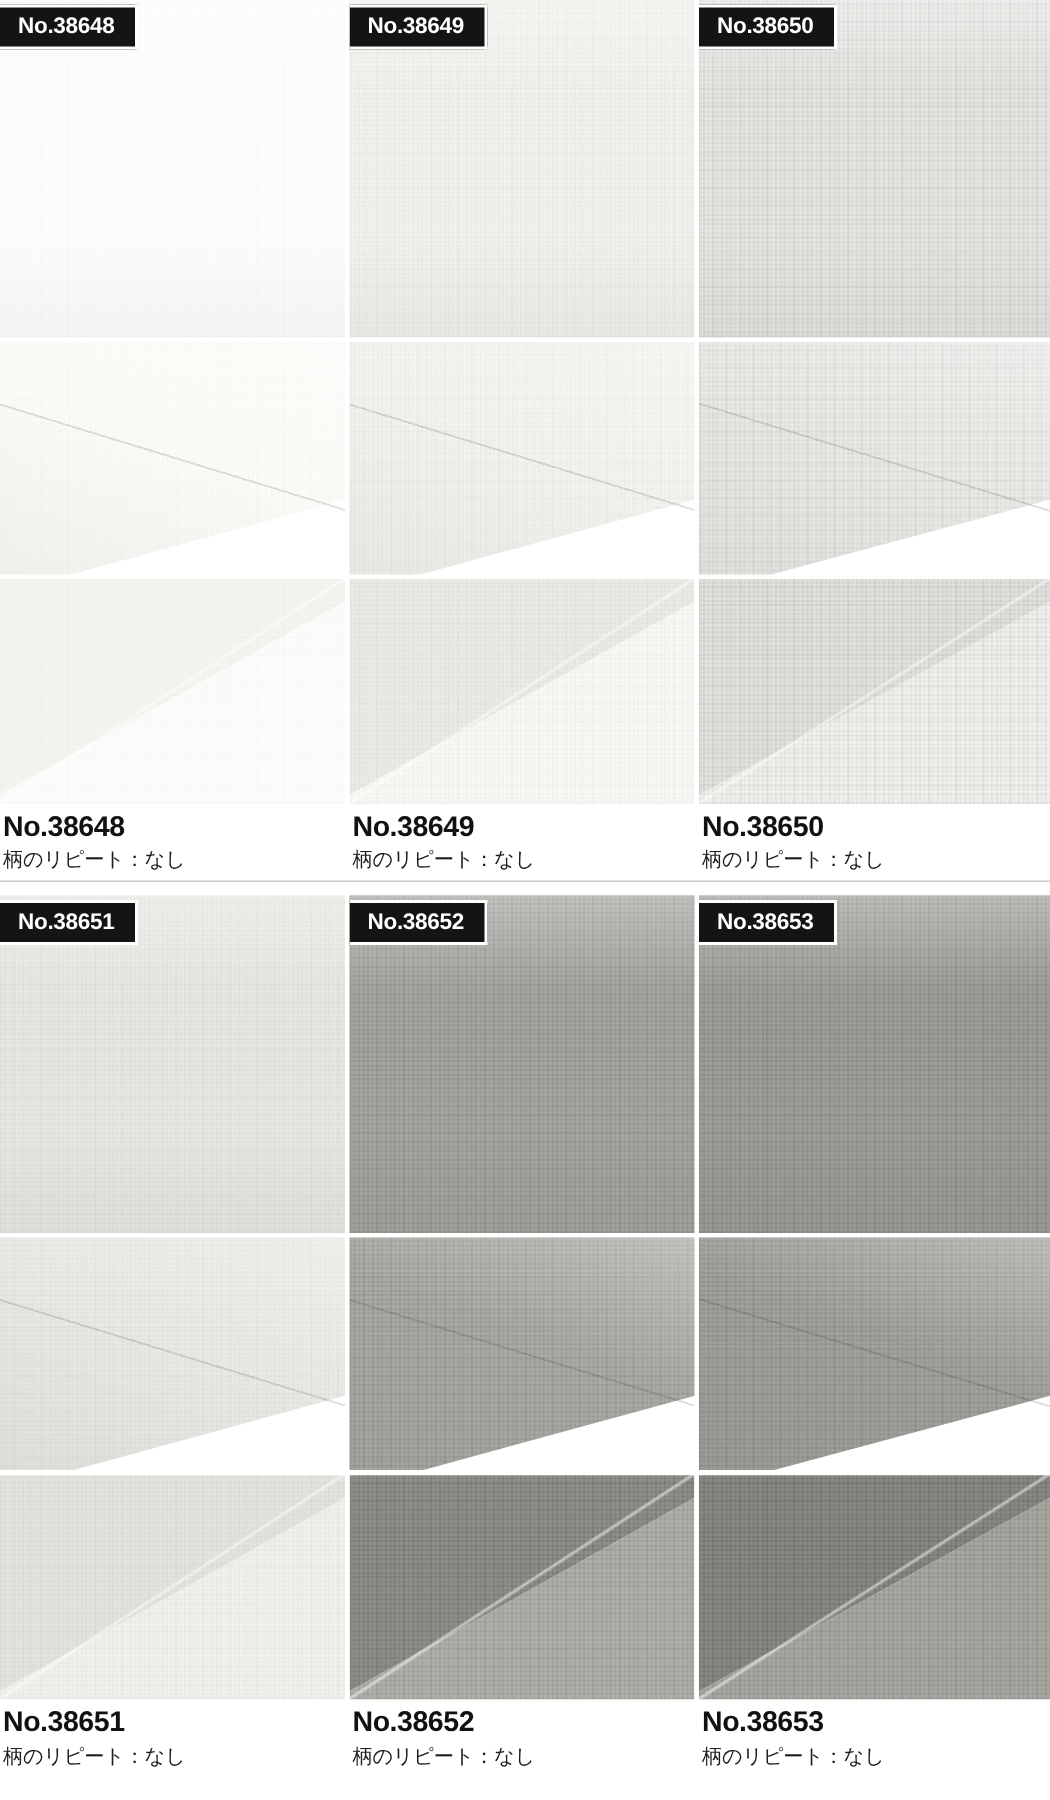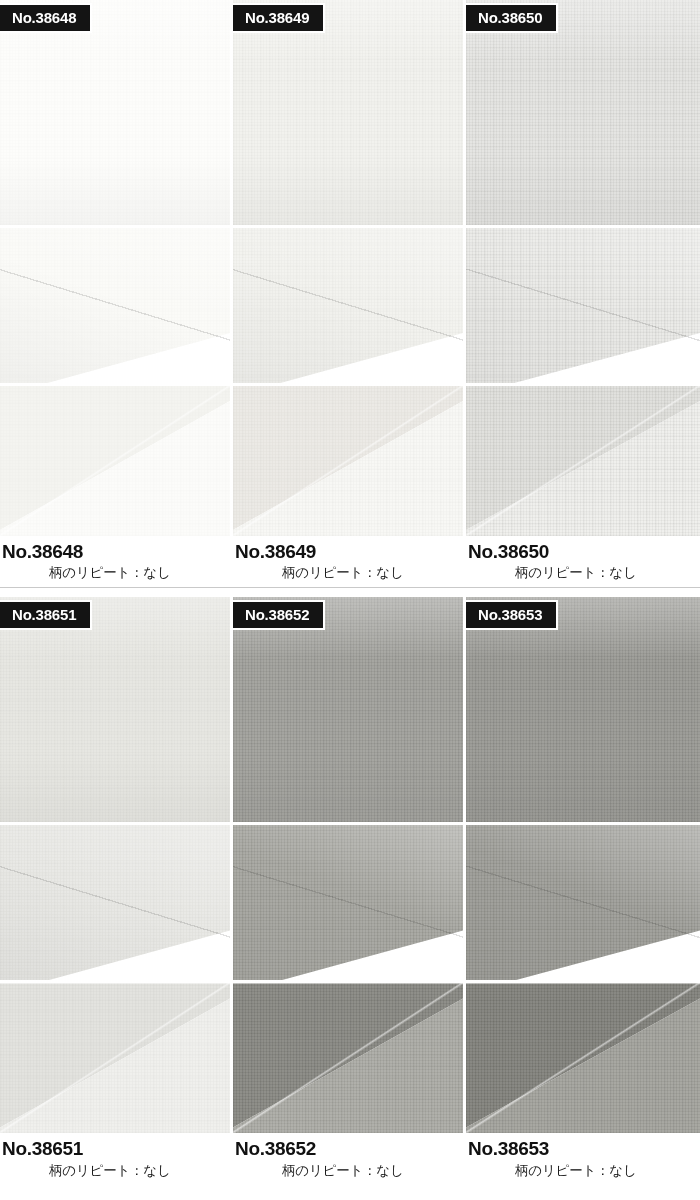--- a/index.html
+++ b/index.html
@@ -170,21 +170,20 @@
     color: #111111;
     line-height: 1.12;
     letter-spacing: -0.3px;
   }
   .cap-sub {
     font-size: 13.5px;
     color: #1c1c1c;
     line-height: 1.35;
     padding-top: 2px;
     letter-spacing: -0.2px;
-    margin-left: 47px;
   }
   .divider {
     width: 700px;
     height: 1px;
     background: #c9c9c9;
     margin-top: 5px;
   }
   .spacer { height: 9px; }
 </style>
 </head>

